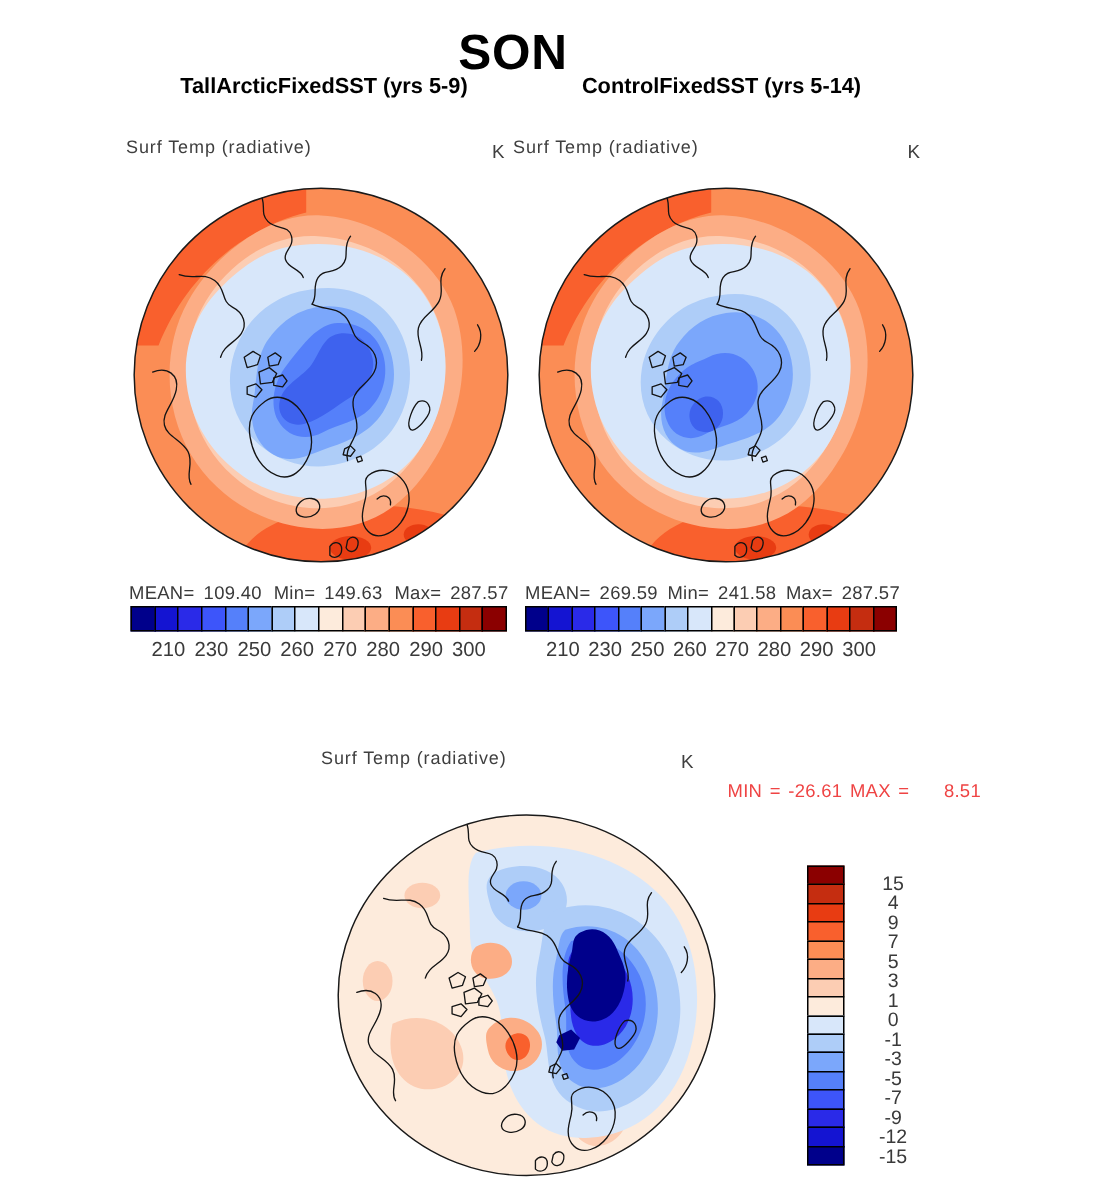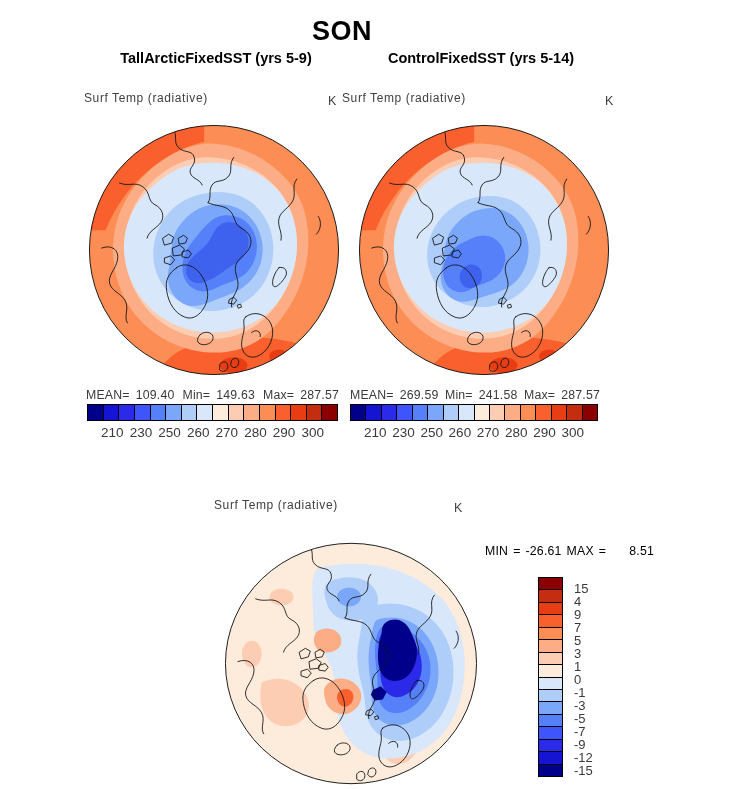--- a/index.html
+++ b/index.html
@@ -1,21 +1,21 @@
 <!DOCTYPE html>
 <html><head>
 <meta charset="utf-8">
 <style>
   html,body{margin:0;padding:0;background:#ffffff;}
   .canvas{
     position:relative; width:733px; height:789px; background:#fff;
     font-family:"Liberation Sans", sans-serif; overflow:hidden;
   }
   .fig-title{position:absolute; top:16px; left:0; width:684px; text-align:center;
-    font-size:27px; font-weight:bold; color:#000; letter-spacing:0.5px;}
+    font-size:33px; font-weight:bold; color:#000; letter-spacing:0.5px;}
   .subtitle{position:absolute; top:50px; font-size:14.5px; font-weight:bold; color:#000; text-align:center;}
   .sub-left{left:87px; width:258px;}
   .sub-right{left:352px; width:258px;}
   .field-label{position:absolute; font-size:12px; color:#3f3f3f; letter-spacing:0.6px;}
   .unit{position:absolute; font-size:12.5px; color:#3f3f3f;}
   .map{position:absolute;}
   .stats{position:absolute; display:flex; justify-content:space-between;
     font-size:12.3px; color:#3a3a3a; letter-spacing:0.2px; white-space:nowrap;}
   .stats .stat-value{margin-left:6px;}
   .cbar{position:absolute; display:flex;}
@@ -25,21 +25,21 @@
   .cb-v{flex-direction:column; width:25px; height:200px;}
   .cb-v .cb-seg{flex:1; border:1px solid #000; margin-top:-1px;}
   .cb-v .cb-seg:first-child{margin-top:0;}
   .ticks-h{position:absolute; display:flex; justify-content:space-between;
     padding:0 14px; box-sizing:border-box; font-size:13.5px; color:#3a3a3a;}
   .ticks-v{position:absolute; display:flex; flex-direction:column; justify-content:space-between;
     font-size:13px; color:#3a3a3a;}
   .ticks-v .tick{height:13px; line-height:13px;}
   .diff-title{position:absolute; top:460px; left:87px; width:500px; text-align:center;
     font-size:14px; font-weight:bold; color:#000;}
-  .minmax{position:absolute; left:485px; top:544px; font-size:12.3px; color:#000000;
+  .minmax{position:absolute; left:485px; top:520px; font-size:12.3px; color:#ef4444;
     letter-spacing:0.2px; white-space:nowrap;}
   .minmax span{margin-right:5px;}
   .minmax .max-value{margin-left:18px;}
 </style>
 </head>
 <body>
 
 <div class="canvas">
 
   <svg width="0" height="0" style="position:absolute" aria-hidden="true">
@@ -243,21 +243,21 @@
       <div class="cb-seg" style="background: rgb(253, 235, 220);"></div>
       <div class="cb-seg" style="background: rgb(216, 231, 250);"></div>
       <div class="cb-seg" style="background: rgb(174, 205, 248);"></div>
       <div class="cb-seg" style="background: rgb(123, 167, 251);"></div>
       <div class="cb-seg" style="background: rgb(85, 128, 250);"></div>
       <div class="cb-seg" style="background: rgb(61, 85, 250);"></div>
       <div class="cb-seg" style="background: rgb(42, 42, 232);"></div>
       <div class="cb-seg" style="background: rgb(20, 20, 210);"></div>
       <div class="cb-seg" style="background: rgb(0, 0, 139);"></div>
     </div>
-  <div class="ticks-v" style="left:574px; top:582px; height:189px;">
+  <div class="ticks-v" style="left:586px; top:582px; height:189px;align-items:center;">
       <span class="tick">15</span>
       <span class="tick">4</span>
       <span class="tick">9</span>
       <span class="tick">7</span>
       <span class="tick">5</span>
       <span class="tick">3</span>
       <span class="tick">1</span>
       <span class="tick">0</span>
       <span class="tick">-1</span>
       <span class="tick">-3</span>

